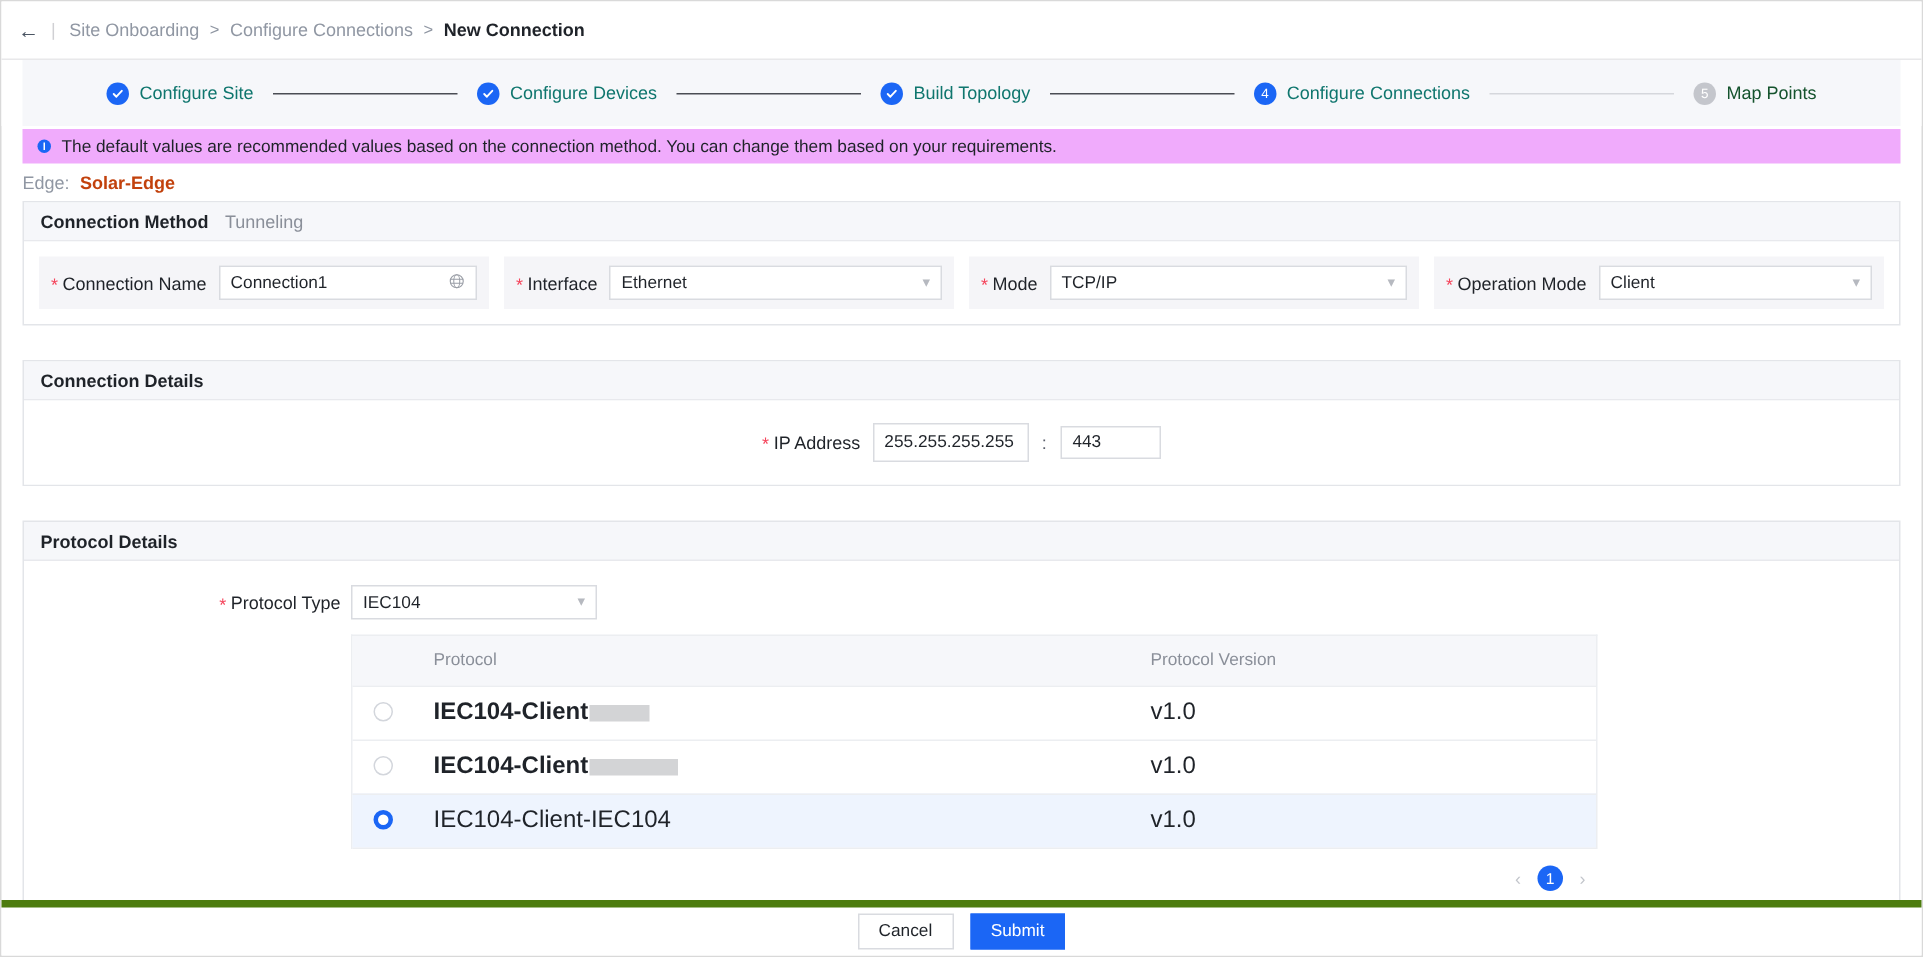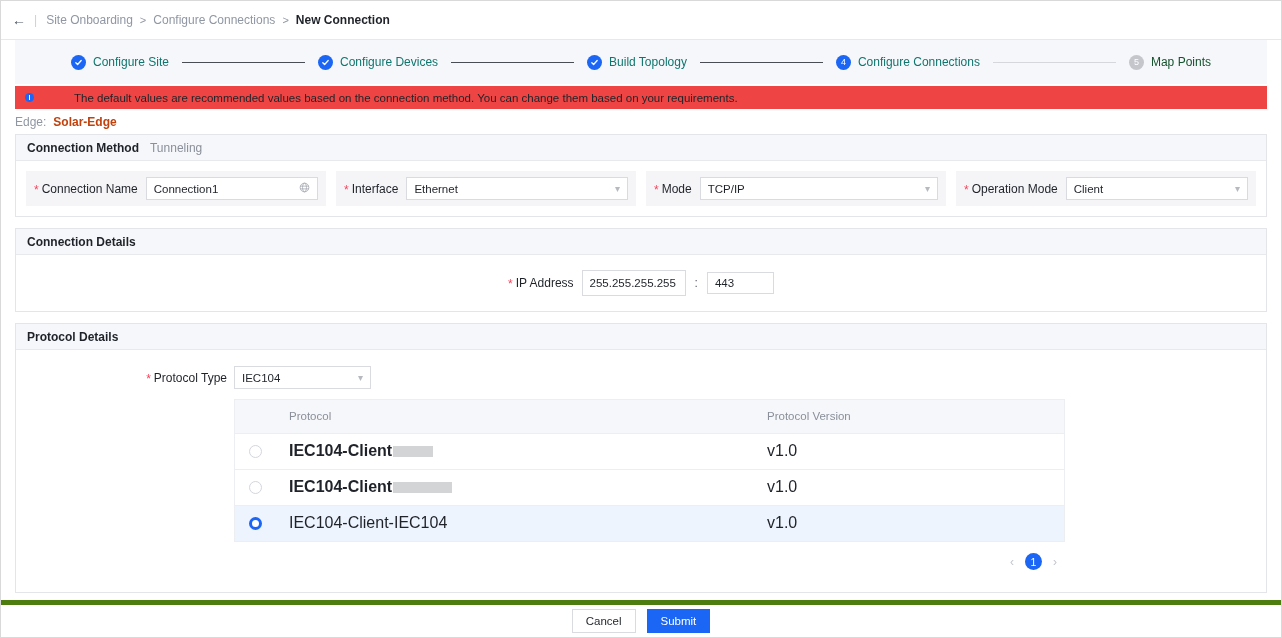--- a/index.html
+++ b/index.html
@@ -108,25 +108,24 @@
     height: 1px;
     background: #4a4d54;
     margin: 0 13px;
   }
   .step-line.dim { background: #d5d7dc; }
 
   
   .info-banner {
     flex: 0 0 23px;
     margin: 2px 14px 0 14px;
-    background: #ef4444;
+    background: #f0abfc;
     display: flex;
     align-items: center;
     padding: 0 10px;
-    gap: 33px;
   }
   .info-dot {
     width: 9px; height: 9px;
     border-radius: 50%;
     background: #1b66f5;
     position: relative;
     margin-right: 7px;
     flex: 0 0 9px;
   }
   .info-dot::after {
@@ -152,21 +151,21 @@
   .content {
     flex: 1;
     padding: 0 14px;
     overflow: hidden;
   }
 
   
   .panel {
     border: 1px solid #e3e5e9;
     background: #fff;
-    margin-bottom: 11px;
+    margin-bottom: 23px;
   }
   .panel-head {
     height: 26px;
     background: #f6f7fa;
     border-bottom: 1px solid #e8e9ed;
     display: flex;
     align-items: center;
     padding: 0 11px;
   }
   .panel-title {
@@ -280,21 +279,21 @@
   .proto-type-label {
     width: 208px;
     text-align: right;
     font-size: 12px;
     padding-right: 7px;
     display: flex;
     justify-content: flex-end;
     align-items: center;
   }
   .proto-select {
-    width: 137px;
+    width: 164px;
     height: 23px;
     border: 1px solid #d9dbe0;
     background: #fff;
     display: flex;
     align-items: center;
     padding: 4px 7px;
     font-size: 11.5px;
   }
 
   .table-wrap {

